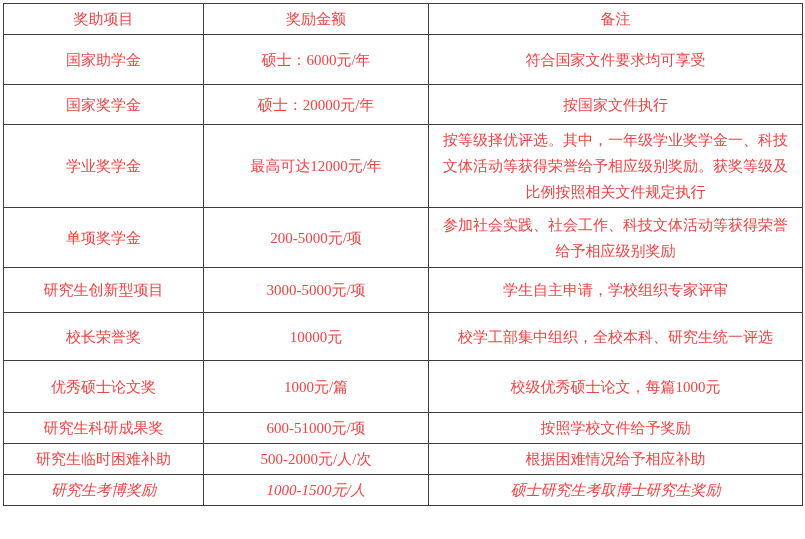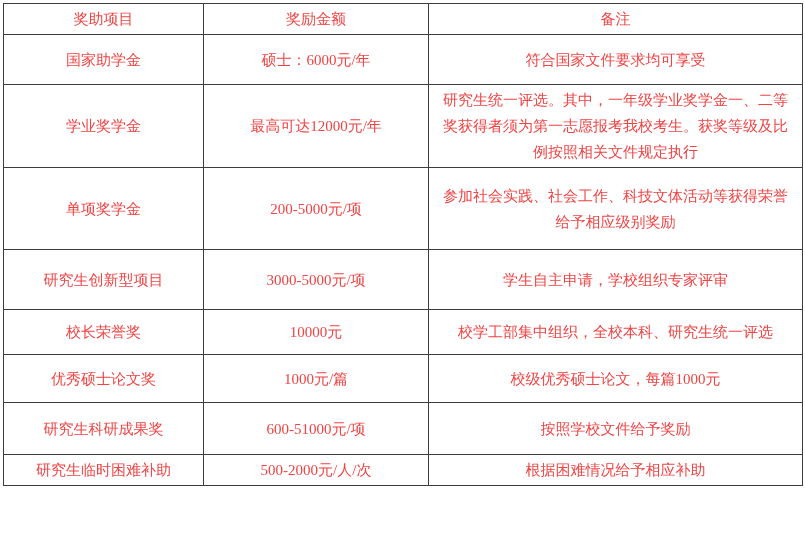--- a/index.html
+++ b/index.html
@@ -62,23 +62,28 @@
       <th>备注</th>
     </tr>
   </thead>
   <tbody>
     <tr>
       <td>国家助学金</td>
       <td>硕士：6000元/年</td>
       <td>符合国家文件要求均可享受</td>
     </tr>
     <tr>
+      <td>国家奖学金</td>
+      <td>硕士：20000元/年</td>
+      <td>按国家文件执行</td>
+    </tr>
+    <tr>
       <td>学业奖学金</td>
       <td>最高可达12000元/年</td>
-      <td>研究生统一评选。其中，一年级学业奖学金一、二等奖获得者须为第一志愿报考我校考生。获奖等级及比例按照相关文件规定执行</td>
+      <td>按等级择优评选。其中，一年级学业奖学金一、科技文体活动等获得荣誉给予相应级别奖励。获奖等级及比例按照相关文件规定执行</td>
     </tr>
     <tr>
       <td>单项奖学金</td>
       <td>200-5000元/项</td>
       <td>参加社会实践、社会工作、科技文体活动等获得荣誉给予相应级别奖励</td>
     </tr>
     <tr>
       <td>研究生创新型项目</td>
       <td>3000-5000元/项</td>
       <td>学生自主申请，学校组织专家评审</td>
@@ -96,14 +101,19 @@
     <tr>
       <td>研究生科研成果奖</td>
       <td>600-51000元/项</td>
       <td>按照学校文件给予奖励</td>
     </tr>
     <tr>
       <td>研究生临时困难补助</td>
       <td>500-2000元/人/次</td>
       <td>根据困难情况给予相应补助</td>
     </tr>
+    <tr>
+      <td>研究生考博奖励</td>
+      <td>1000-1500元/人</td>
+      <td>硕士研究生考取博士研究生奖励</td>
+    </tr>
   </tbody>
 </table>
 
 </body></html>

